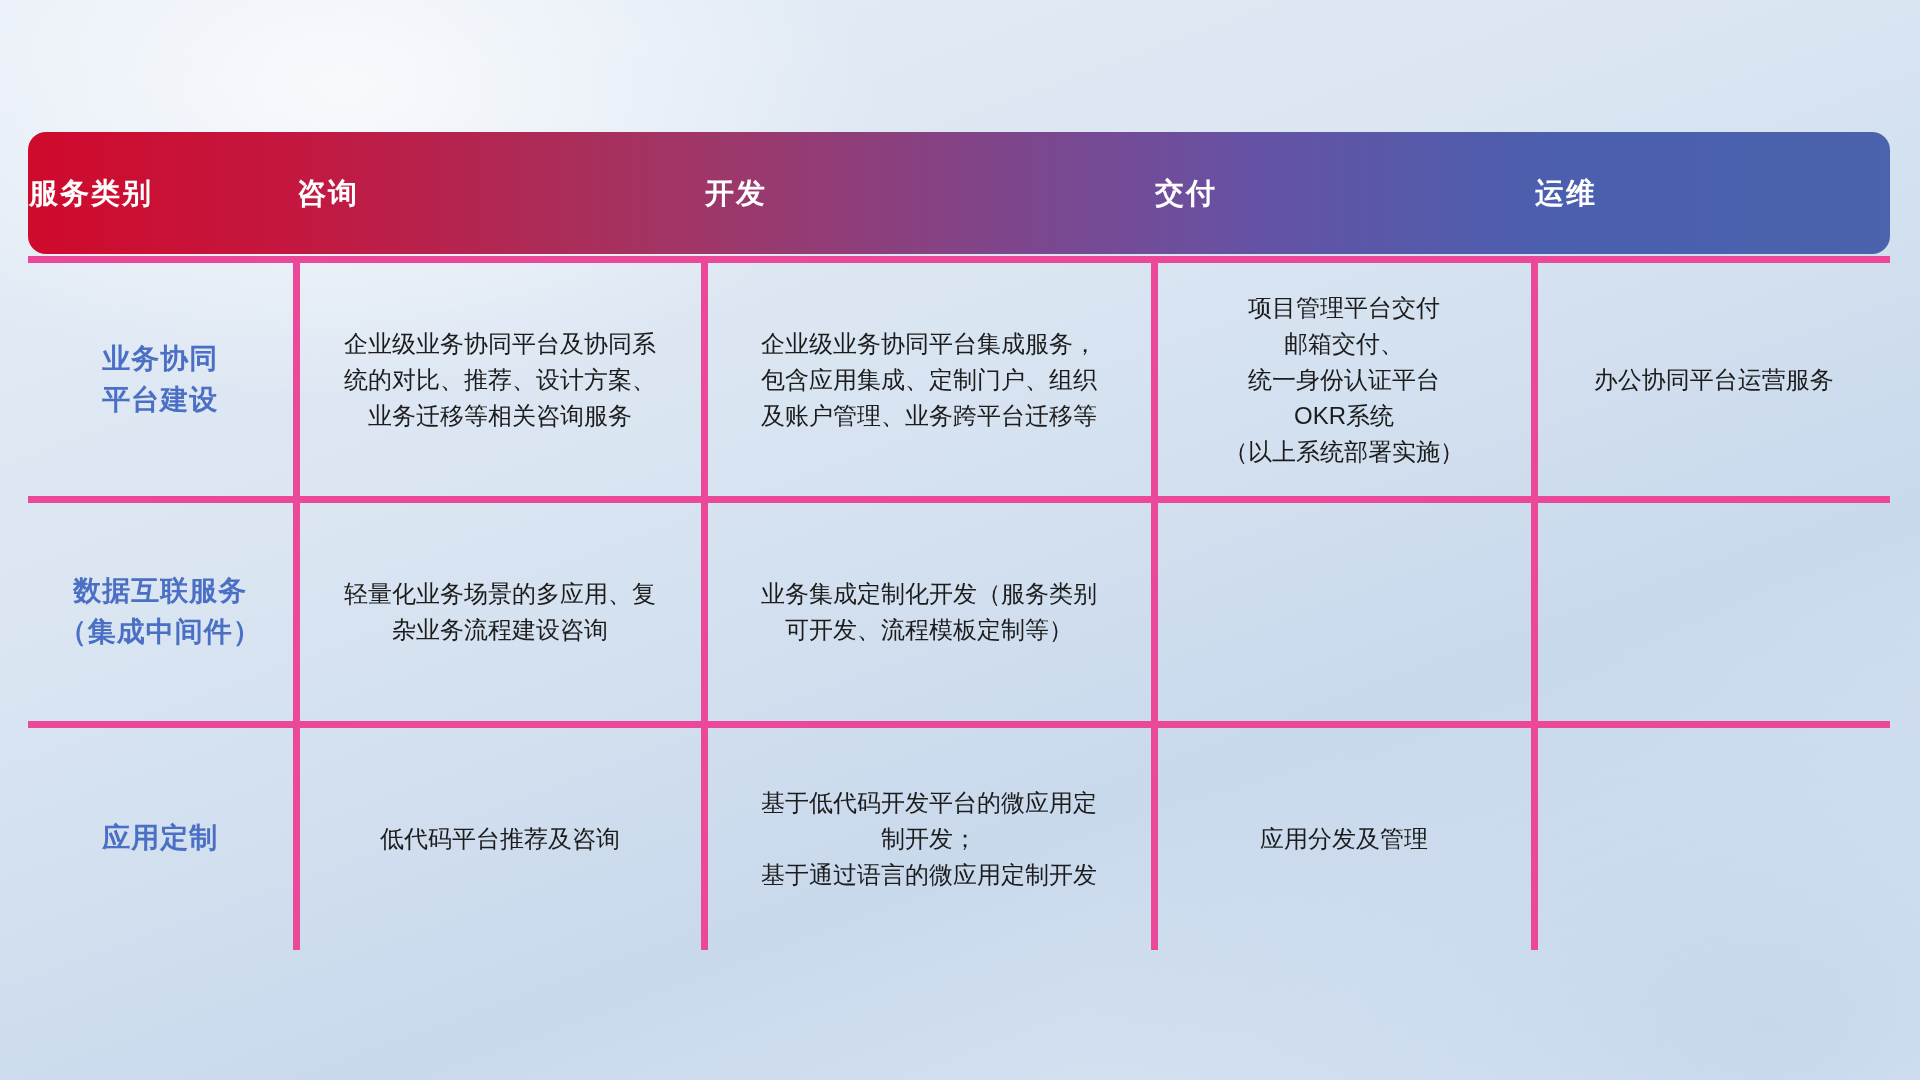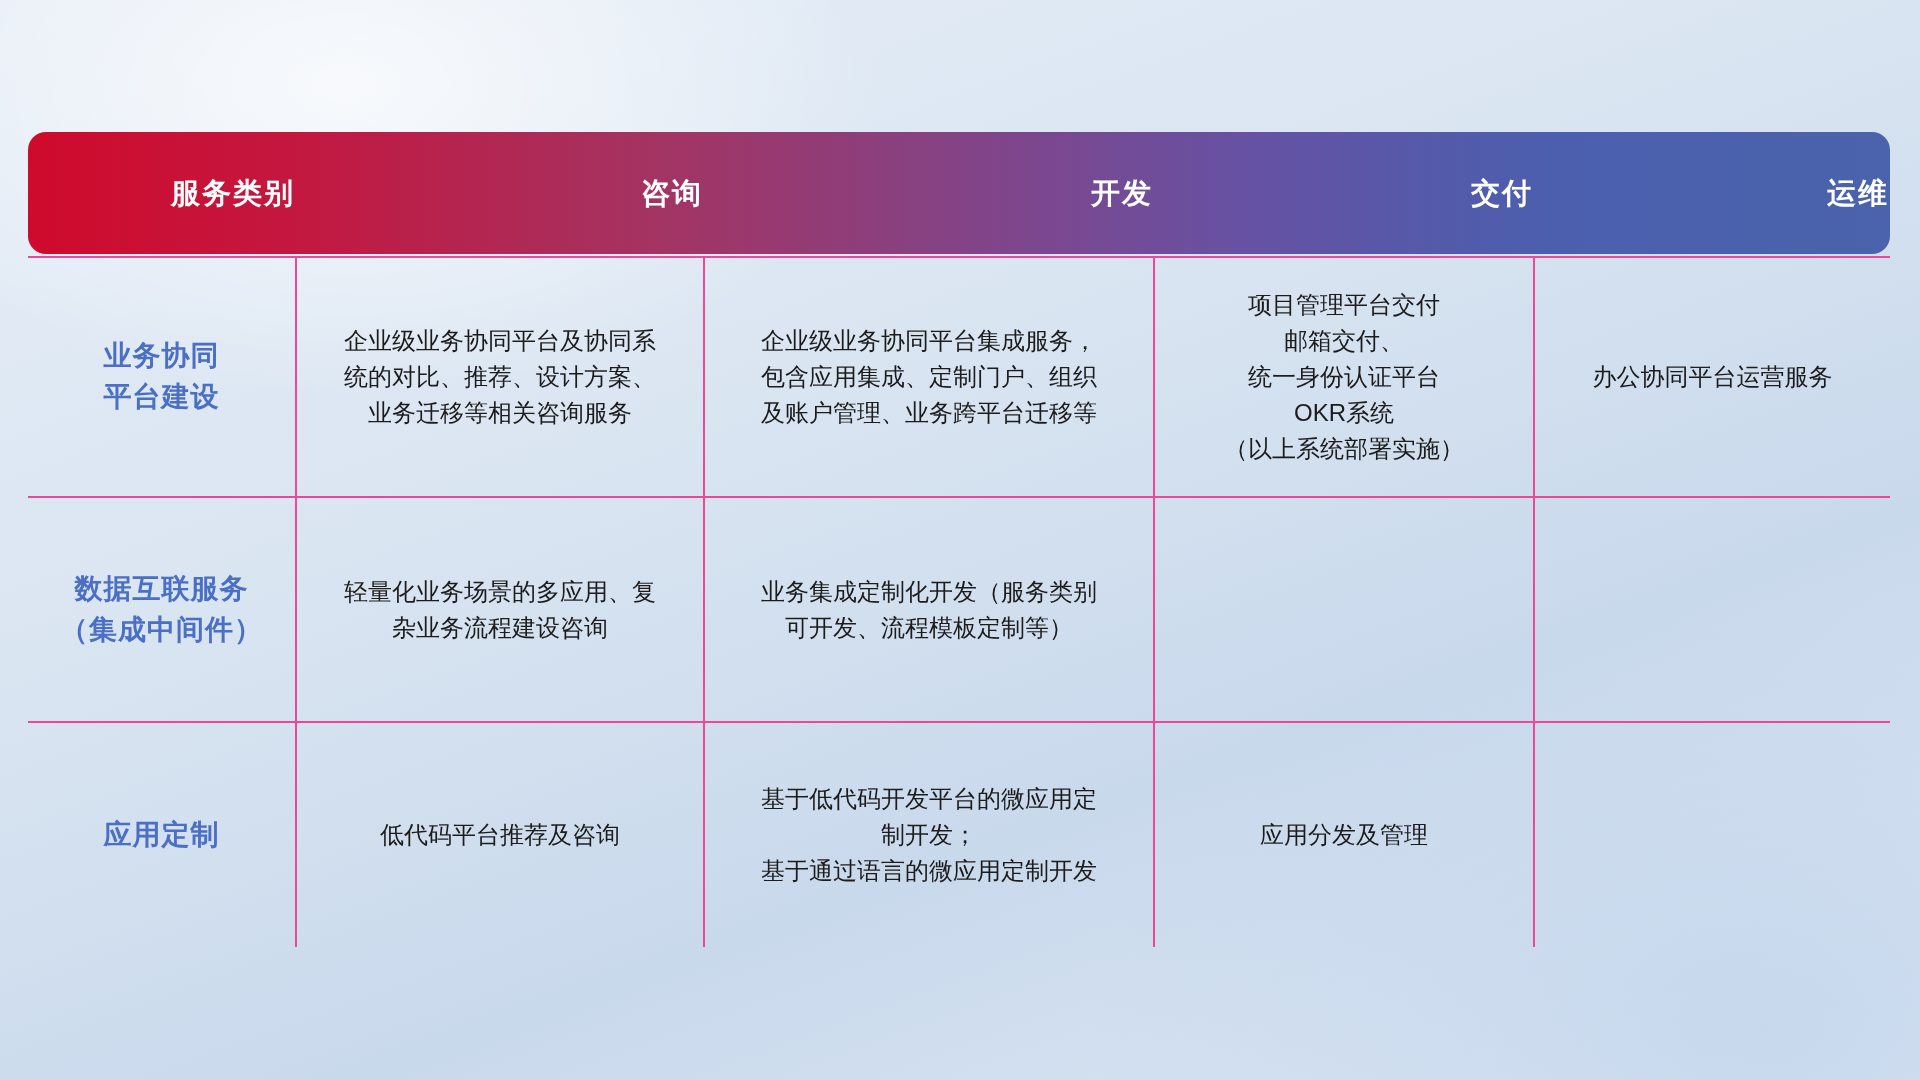--- a/index.html
+++ b/index.html
@@ -40,21 +40,21 @@
   }
 
   thead th {
     background: transparent;
     color: #ffffff;
     font-size: 29px;
     font-weight: bold;
     letter-spacing: 2px;
     height: 122px;
     vertical-align: middle;
-    text-align: right;
+    text-align: left;
     border: none;
     position: relative;
   }
 
   .header-row {
     position: relative;
   }
 
   .header-bg {
     position: absolute;
@@ -66,21 +66,21 @@
     background: linear-gradient(90deg, #cf0a2c 0%, #c4173f 14%, #a33463 34%, #80458a 52%, #6552a4 66%, #4b5fae 82%, #4a63ac 100%);
     z-index: 1;
   }
 
   thead th span {
     position: relative;
     z-index: 3;
   }
 
   tbody td {
-    border: 2px solid #ec4899;
+    border: 7px solid #ec4899;
     font-size: 24px;
     color: #1c1c1c;
     text-align: center;
     vertical-align: middle;
     line-height: 1.5;
     padding: 18px 16px;
     background: transparent;
   }
 
   tbody tr td:first-child {

